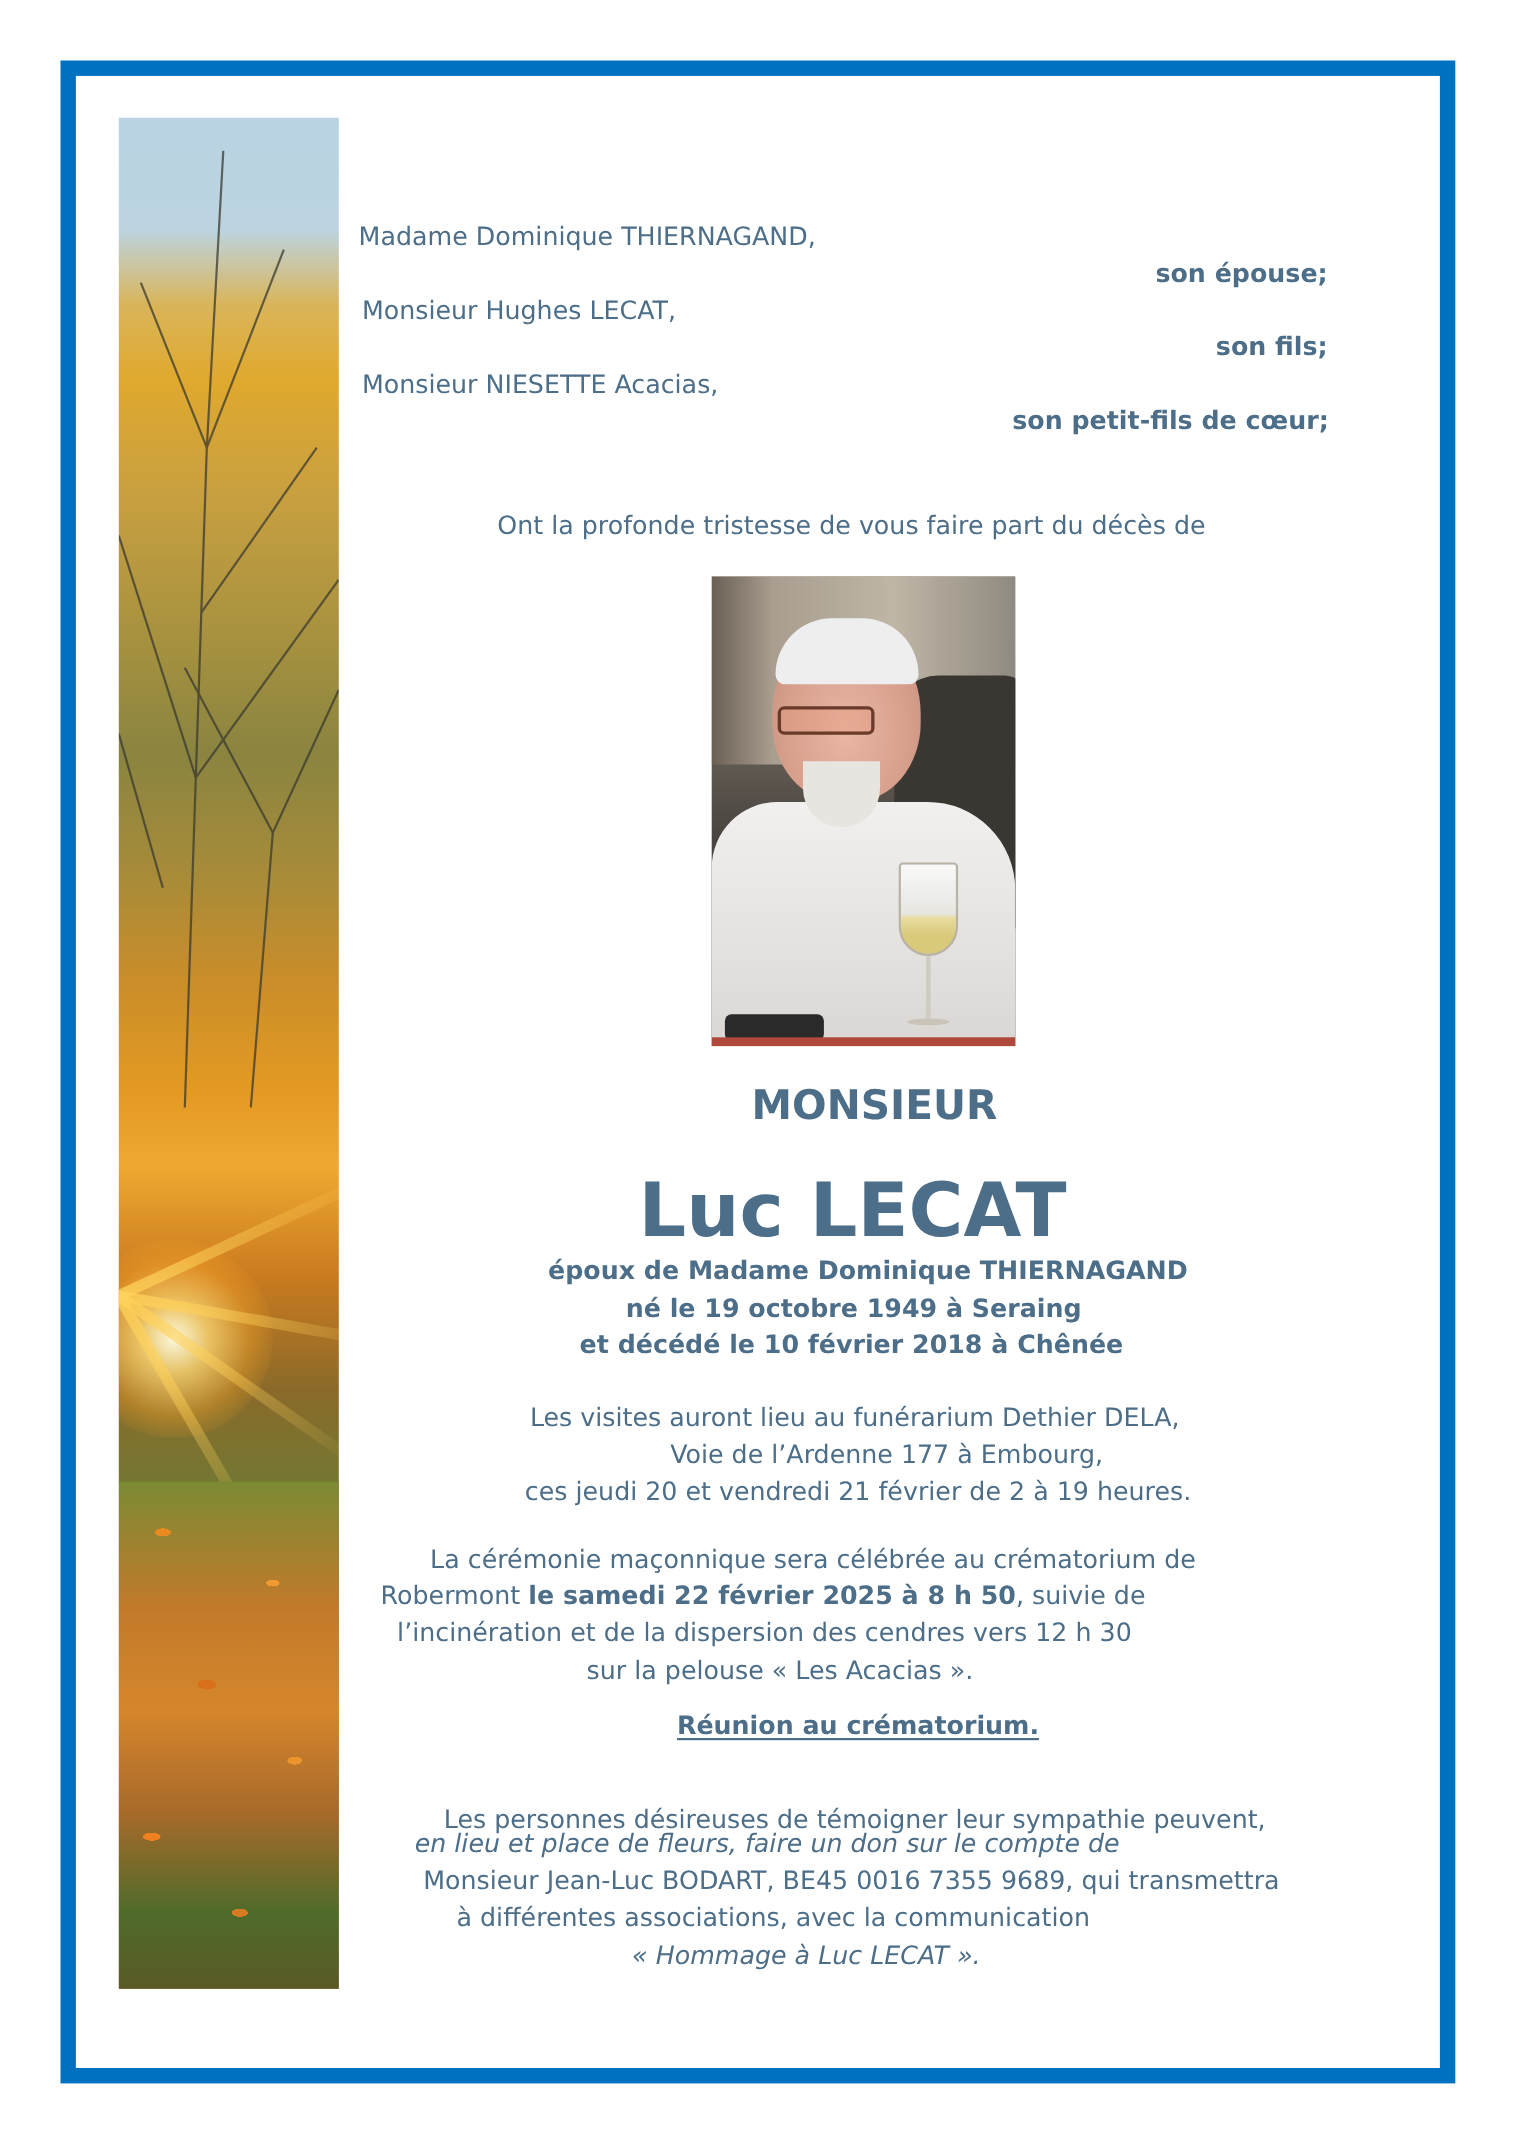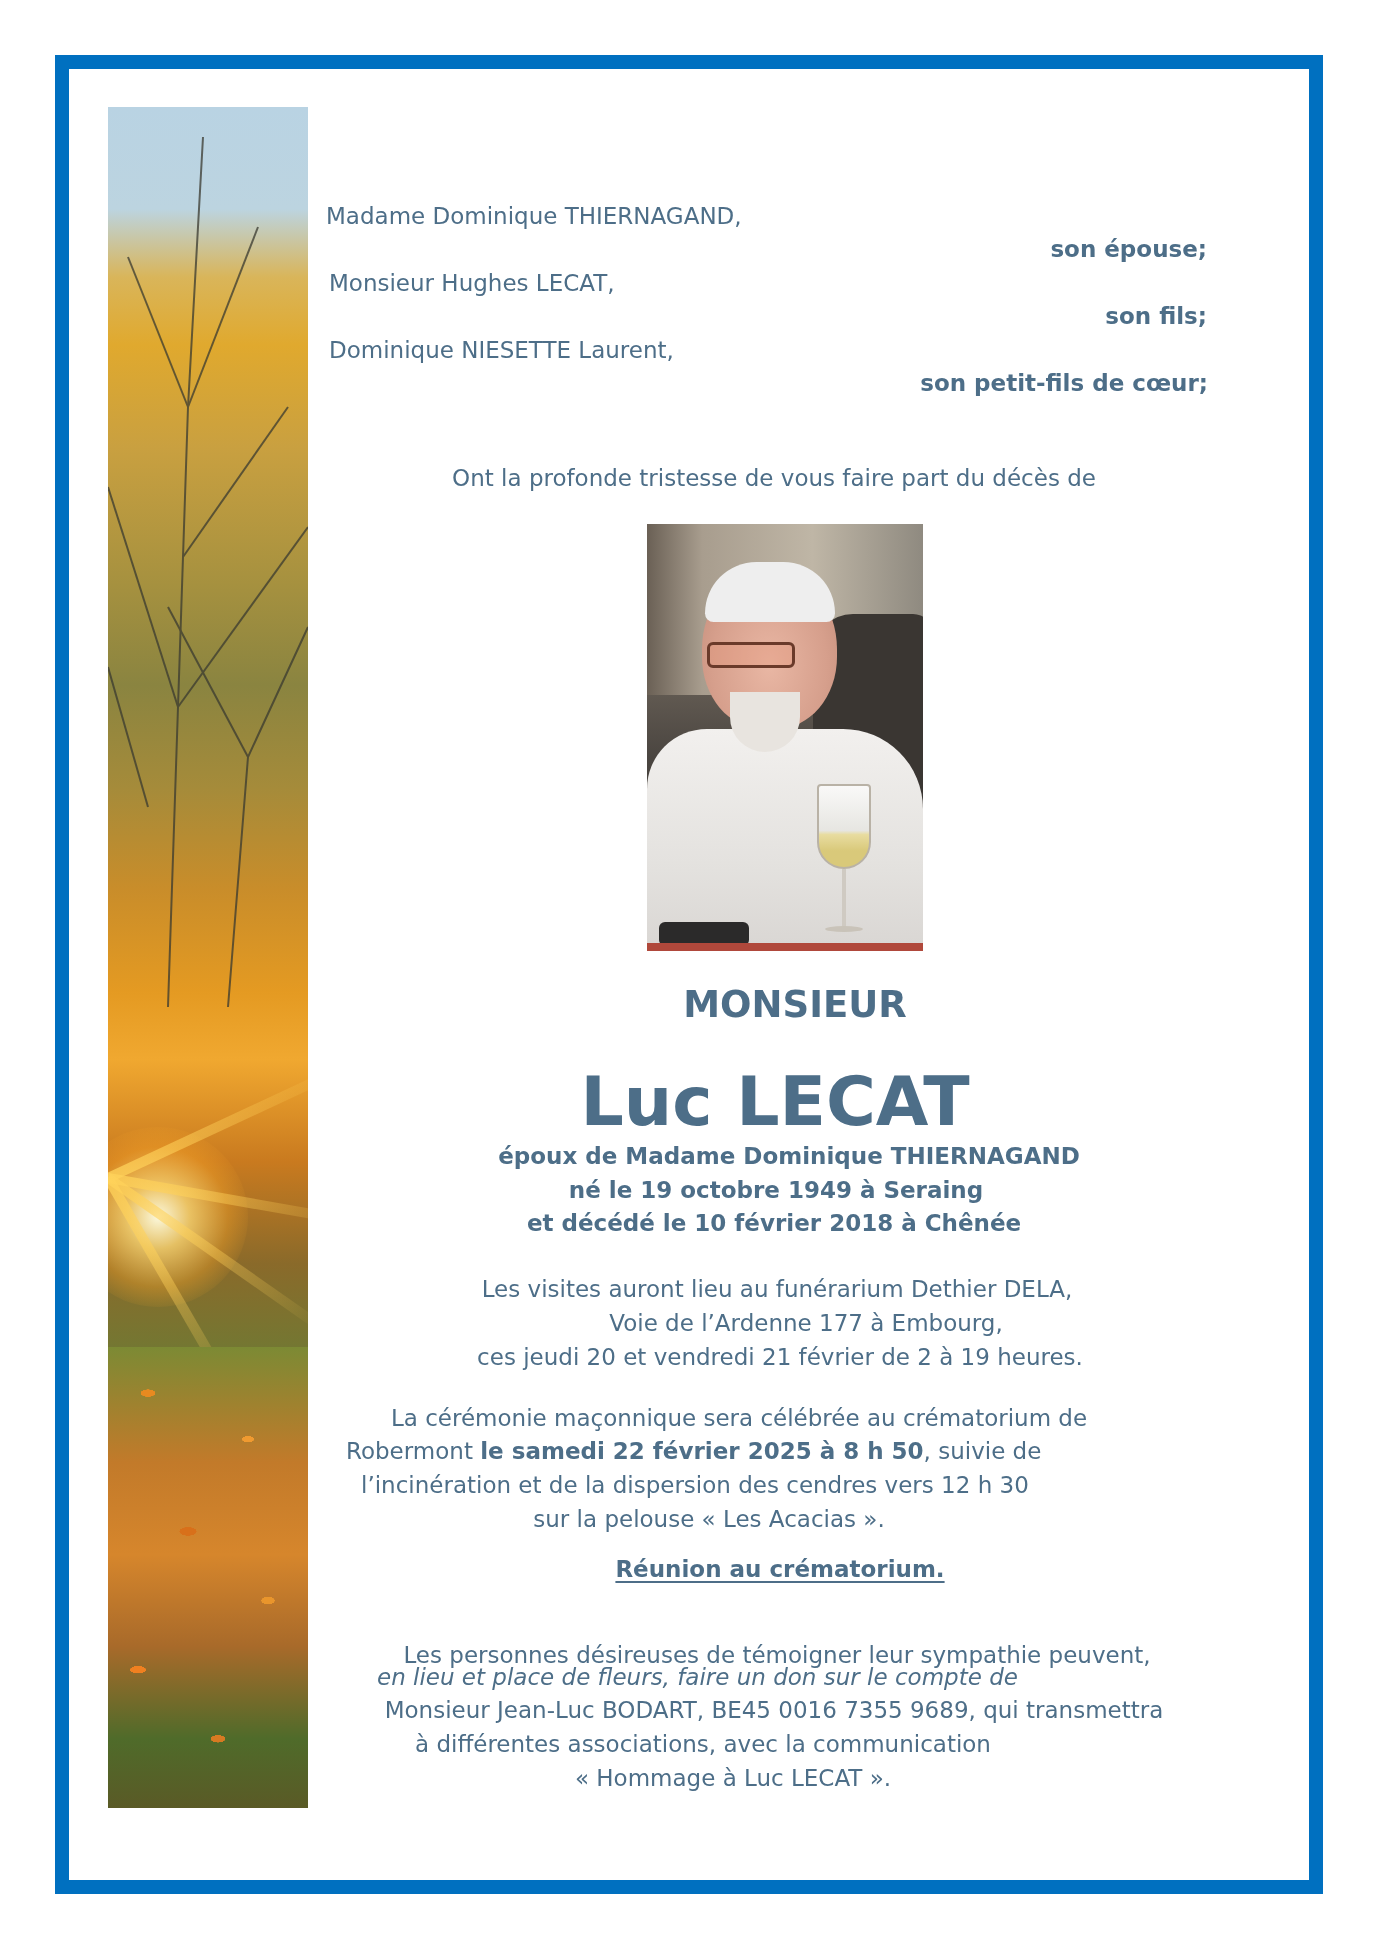--- a/index.html
+++ b/index.html
@@ -83,21 +83,21 @@
   <div class="ray" style="transform: rotate(10deg);"></div>
   <div class="ray" style="transform: rotate(35deg);"></div>
   <div class="ray" style="transform: rotate(60deg);"></div>
   <div class="leaves"></div>
 </div>
 
 <div class="txt reg" style="left:326px; top:205px;">Madame Dominique THIERNAGAND,</div>
 <div class="txt bold right" style="left:1207px; top:238px; font-size:23px;">son épouse;</div>
 <div class="txt reg" style="left:329px; top:272px;">Monsieur Hughes LECAT,</div>
 <div class="txt bold right" style="left:1207px; top:305px; font-size:23px;">son fils;</div>
-<div class="txt reg" style="left:329px; top:339px;">Dominique NIESETTE Laurent,</div>
+<div class="txt reg" style="left:329px; top:339px;">Monsieur NIESETTE Acacias,</div>
 <div class="txt bold right" style="left:1208px; top:372px; font-size:23px;">son petit-fils de cœur;</div>
 
 <div class="txt reg center" style="left:774px; top:467px;">Ont la profonde tristesse de vous faire part du décès de</div>
 
 <div class="photo" aria-label="Portrait of Luc LECAT smiling, wearing glasses and a white shirt, with a glass of white wine">
   <div class="bg-wall"></div>
   <div class="chair"></div>
   <div class="shirt"></div>
   <div class="head"></div>
   <div class="hair"></div>
@@ -126,13 +126,13 @@
 <div class="txt reg" style="left:346px; top:1440px;"><span>Robermont </span><span class="bold">le samedi 22 février 2025 à 8 h 50</span><span>, suivie de</span></div>
 <div class="txt reg" style="left:361px; top:1474px;">l’incinération et de la dispersion des cendres vers 12 h 30</div>
 <div class="txt reg center" style="left:709px; top:1508px;">sur la pelouse « Les Acacias ».</div>
 
 <div class="txt bold center underline" style="left:780px; top:1558px; font-size:23px;">Réunion au crématorium.</div>
 
 <div class="txt reg center" style="left:777px; top:1644px;">Les personnes désireuses de témoigner leur sympathie peuvent,</div>
 <div class="txt reg" style="left:377px; top:1666px;font-style:italic;">en lieu et place de fleurs, faire un don sur le compte de</div>
 <div class="txt reg center" style="left:774px; top:1699px;">Monsieur Jean-Luc BODART, BE45 0016 7355 9689, qui transmettra</div>
 <div class="txt reg" style="left:415px; top:1733px;">à différentes associations, avec la communication</div>
-<div class="txt reg center" style="left:733px; top:1767px;">« Hommage à Luc LECAT ».</div>
+<div class="txt reg center" style="left:733px; top:1767px;font-style:italic;">« Hommage à Luc LECAT ».</div>
 
 </body></html>

